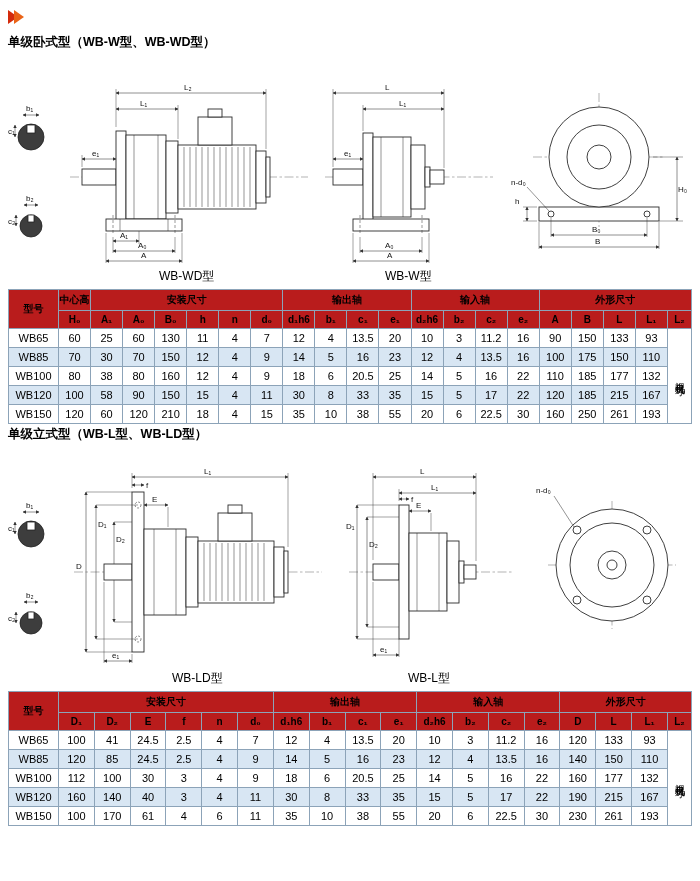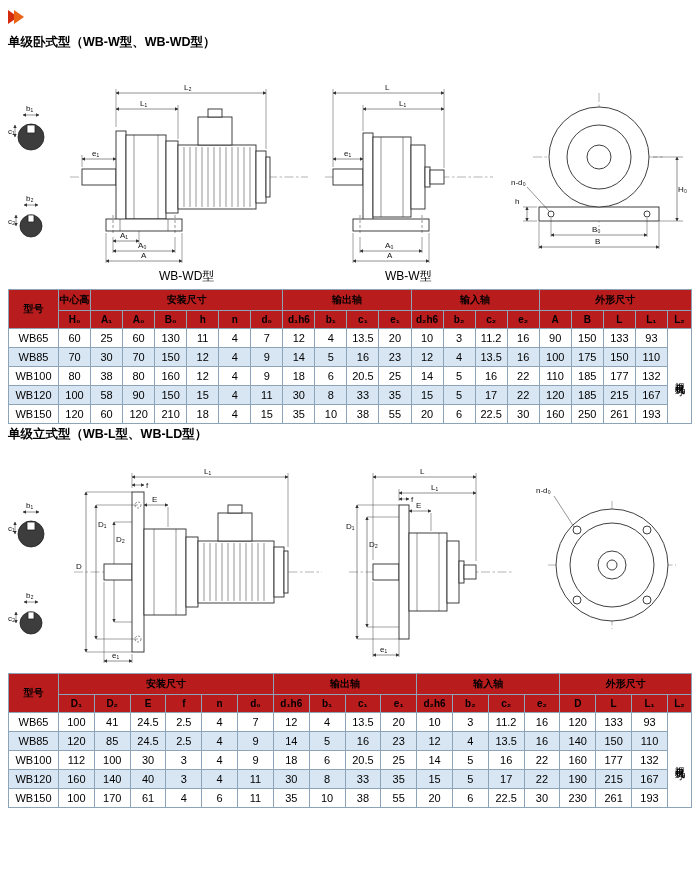--- a/index.html
+++ b/index.html
@@ -464,20 +464,24 @@
         <circle class="s2" cx="115" cy="153" r="4"></circle>
         <circle class="s2" cx="45" cy="153" r="4"></circle>
       </g>
       <g>
         <path class="thin" d="M22 49L42 80"></path>
         <text x="4" y="46">n-d₀</text>
       </g>
     </svg>
   </div>
 
+  <div class="drawing-labels">
+    <span class="dlabel" style="left:164px">WB-LD型</span>
+    <span class="dlabel" style="left:400px">WB-L型</span>
+  </div>
 
   <table id="table2" class="spec-table">
       <colgroup>
         <col style="width: 50px;">
         <col>
         <col>
         <col>
         <col>
         <col>
         <col>

